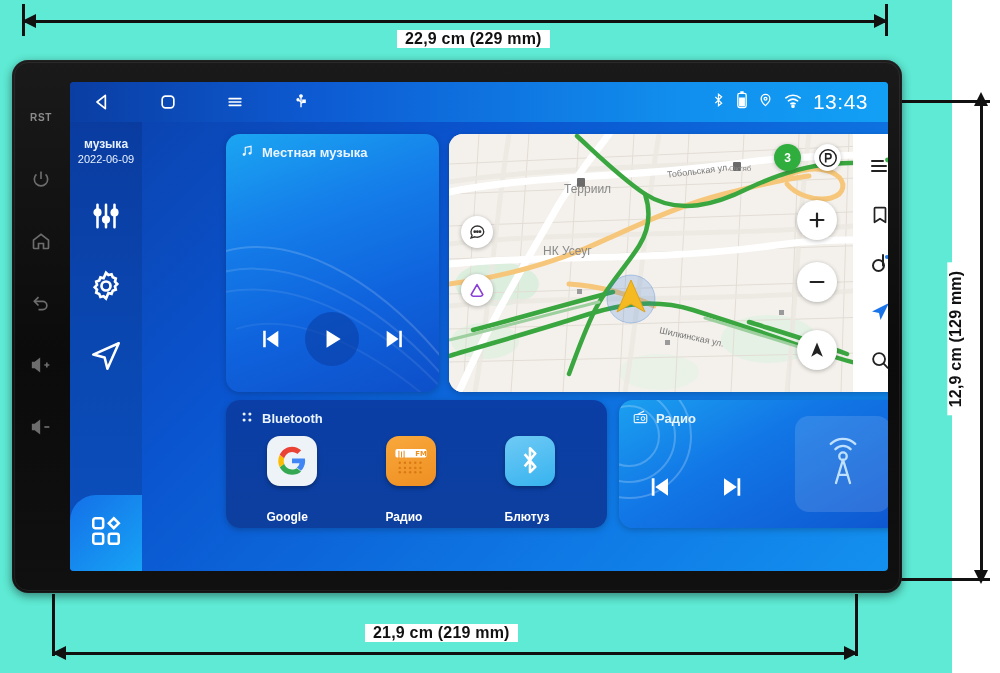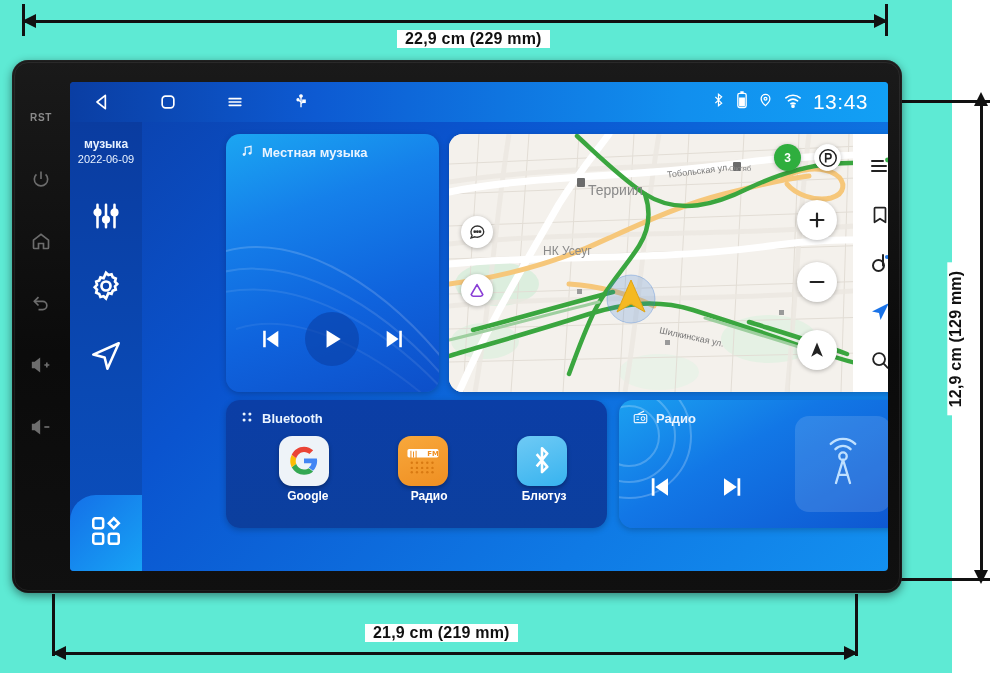--- a/index.html
+++ b/index.html
@@ -145,21 +145,21 @@
   
   #apps-card {
     position:absolute; left:84px; top:278px; width:381px; height:128px;
     background: linear-gradient(180deg,#0b3ea6 0%, #0c3f9e 100%);
     box-shadow: 0 2px 6px rgba(0,0,0,.22);
   }
   #apps-row {
     position:absolute; left:0; right:0; top:36px;
     display:flex; justify-content:space-around; padding:0 12px;
   }
-  .app { width:62px; display:flex; flex-direction:column; align-items:flex-end; gap:3px; }
+  .app { width:62px; display:flex; flex-direction:column; align-items:flex-start; gap:24px; }
   .app-ic {
     width:50px; height:50px; border-radius:13px;
     display:flex; align-items:center; justify-content:center;
     box-shadow:0 2px 4px rgba(0,0,0,.3);
   }
   .app-lb { color:#fff; font-size:12px; font-weight:bold; }
 
   
   #radio-card {
     position:absolute; left:477px; top:278px; width:288px; height:128px;
@@ -450,21 +450,21 @@
               <rect x="284" y="28" width="8" height="9" rx="1"></rect>
             </g>
 
             <circle cx="182" cy="165" r="24" fill="#3f7fd6" fill-opacity=".22" stroke="#3f7fd6" stroke-opacity=".35"></circle>
             <path d="M182 146 L196 178 L182 170 L168 178 Z" fill="#f5b921" stroke="#e0a415" stroke-width="1"></path>
           </svg>
 
           <span class="map-label" style="left:218px; top:32px; transform:rotate(-7deg); font-size:9px; color:#777;">Тобольская ул.</span>
           <span class="map-label" style="left:210px; top:198px; transform:rotate(12deg); font-size:9px; color:#777;">Шилкинская ул.</span>
           <span class="map-label" style="left:94px; top:110px; font-size:12px; color:#8a8a8a;">НК Усеуг</span>
-          <span class="map-label" style="left:139px; top:48px; font-size:14px; color:#8a8a8a;">Терриил</span>
+          <span class="map-label" style="left:115px; top:48px; font-size:12px; color:#8a8a8a;">Терриил</span>
           <span class="map-label" style="left:280px; top:30px; font-size:8px; color:#8a8a8a;">Октяб</span>
 
           <div class="map-pill" style="right:106px; top:10px; width:27px; height:27px; background:#2fae3e; color:#fff; box-shadow:0 1px 4px rgba(0,0,0,.25);">
             <span>3</span>
           </div>
 
           <div class="map-pill" style="right:66px; top:10px; width:27px; height:27px; background:#fff; color:#222; box-shadow:0 1px 4px rgba(0,0,0,.25); border:1.5px solid #fff;">
             <svg width="22" height="22" viewBox="0 0 24 24" fill="none" stroke="#222" stroke-width="1.6">
               <circle cx="12" cy="12" r="9"></circle>
               <path d="M9.5 17V7.5h3.2a2.6 2.6 0 0 1 0 5.2H9.5" stroke-width="1.8"></path>

